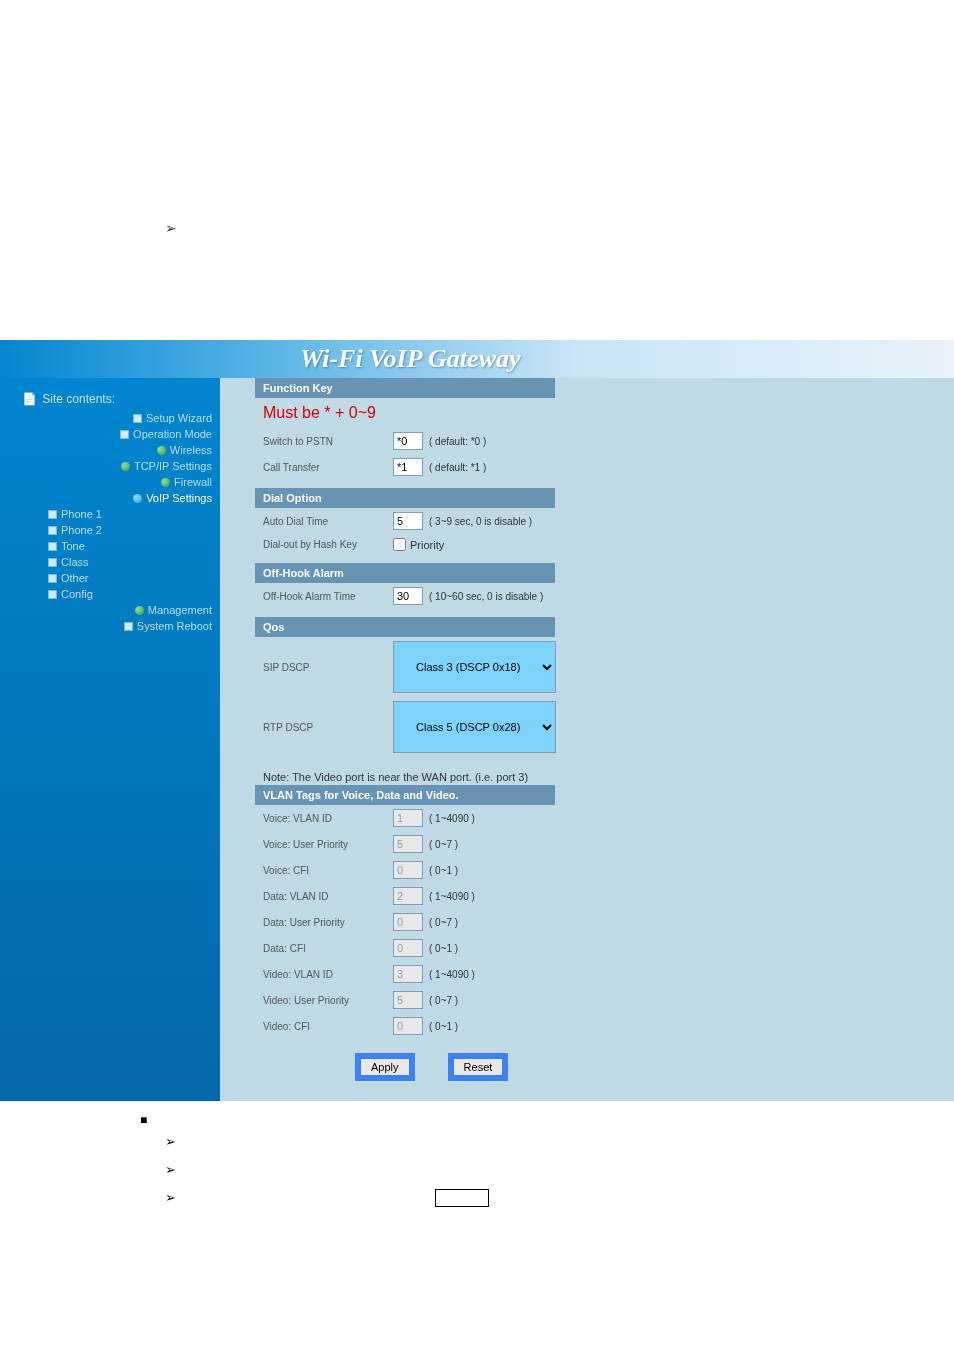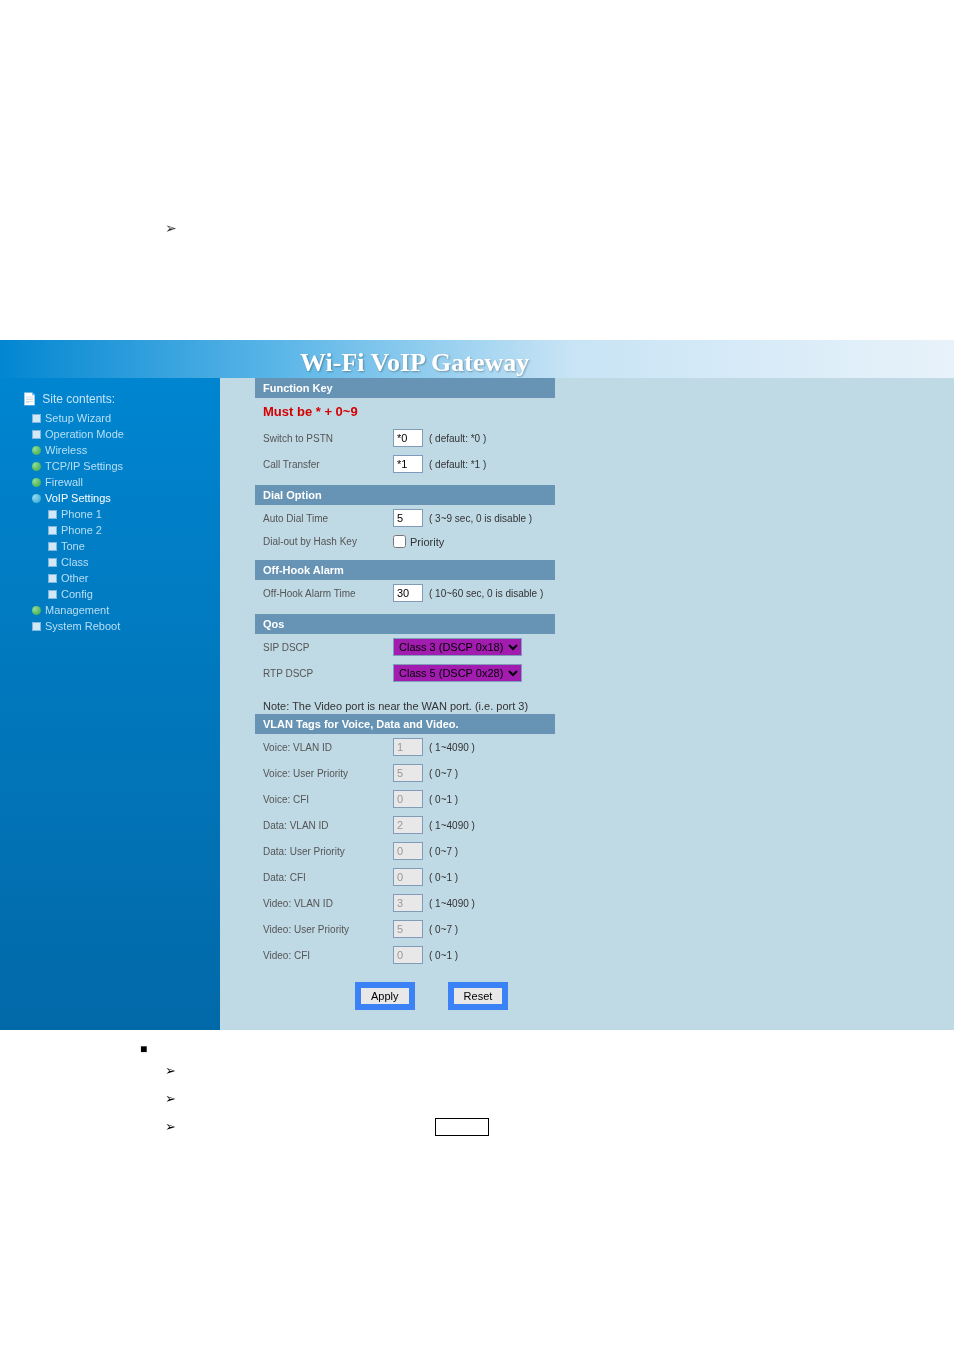--- a/index.html
+++ b/index.html
@@ -17,22 +17,23 @@
       position: absolute;
       top: 220px;
       left: 165px;
       font-size: 14px;
       color: #333;
     }
     .header {
       background: linear-gradient(to right, #0286d1 0%, #5db7e8 30%, #c8e4f5 60%, #e8f2fa 100%);
       height: 38px;
       display: flex;
-      align-items: flex-end;
+      align-items: center;
       padding-left: 300px;
+      font-style: italic;
     }
     .header-title {
       color: #fff;
       font-size: 26px;
       font-weight: bold;
       font-family: 'Times New Roman', serif;
       text-shadow: 1px 1px 2px rgba(0,0,0,0.3);
     }
     .main-container {
       display: flex;
@@ -55,21 +56,21 @@
       margin-right: 2px;
     }
     .nav-item {
       color: #b8dff5;
       cursor: pointer;
       font-size: 11px;
       padding: 2px 0;
       display: flex;
       align-items: center;
     }
-    .nav-item.lvl1 { padding-left: 24px; }
+    .nav-item.lvl1 { padding-left: 24px; justify-content: flex-end; }
     .nav-item.lvl2 { padding-left: 40px; }
     .nav-item.active { color: #fff; }
     .nav-bullet {
       display: inline-block;
       width: 9px;
       height: 9px;
       background: #d0e8f7;
       border: 1px solid #7fb8dc;
       margin-right: 4px;
     }
@@ -99,22 +100,22 @@
       color: #fff;
       font-size: 11px;
       font-weight: bold;
       padding: 4px 8px;
       width: 300px;
       margin-top: 8px;
     }
     .section-header.first { margin-top: 0; }
     .must-be {
       color: #d60000;
-      font-weight: bold;
-      font-size: 13px;
+      font-weight: normal;
+      font-size: 16px;
       padding: 6px 8px;
     }
     .form-row {
       display: flex;
       align-items: center;
       padding: 4px 8px;
     }
     .form-label {
       width: 130px;
       color: #555;
@@ -142,22 +143,22 @@
       vertical-align: middle;
     }
     .checkbox-label {
       color: #333;
       font-size: 11px;
       padding-left: 4px;
     }
     .form-select {
       font-size: 11px;
       border: 1px solid #7f9db9;
-      background: #a21caf;
-      padding: 1px;
+      background: #7dd3fc;
+      padding: 18px;
     }
     .note-text {
       color: #333;
       font-size: 11px;
       padding: 14px 8px 2px 8px;
     }
     .button-row {
       padding: 14px 0 0 100px;
     }
     .btn {

